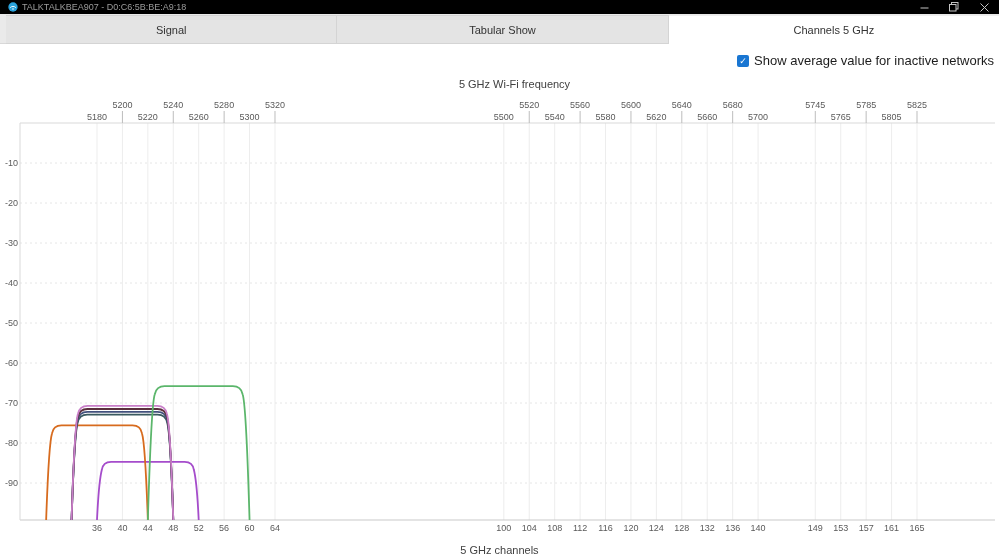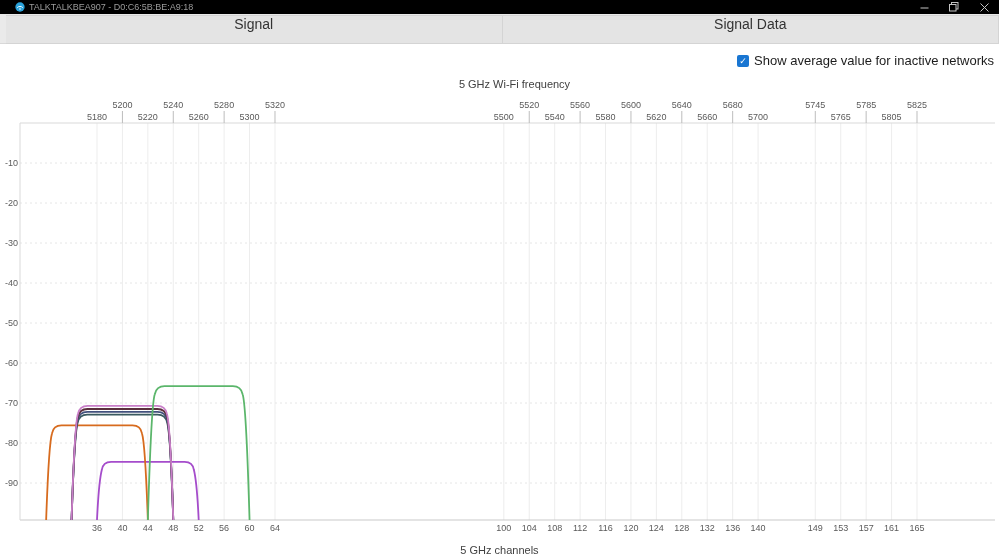--- a/index.html
+++ b/index.html
@@ -1,29 +1,29 @@
 <!DOCTYPE html>
 <html><head>
 <meta charset="utf-8">
 <style>
   * { margin:0; padding:0; box-sizing:border-box; }
   html,body { width:999px; height:554px; overflow:hidden; }
   body { font-family:"Liberation Sans",sans-serif; background:#ffffff; position:relative; }
 
   
-  .titlebar { height:14px; background:#000000; display:flex; align-items:center; padding-left:15px; }
+  .titlebar { height:14px; background:#000000; display:flex; align-items:center; padding-left:8px; }
   .app-icon { width:10px; height:10px; margin-right:4px; flex:0 0 auto; }
   .titlebar-title { flex:1; color:#9b9b9b; font-size:9px; line-height:14px; white-space:nowrap; }
   .win-controls { display:flex; height:14px; }
   .win-btn { width:30px; height:14px; display:flex; align-items:center; justify-content:center; cursor:default; }
 
   
   .tabbar { height:30px; background:#f4f4f4; display:flex; border-top:1px solid #e9e9e9; }
   .tab-spacer { width:6px; background:#eaeaea; border-bottom:1px solid #d8d8d8; }
-  .tab { flex:1; display:flex; align-items:flex-start; justify-content:center; font-size:14px; color:#333;
+  .tab { flex:1; display:flex; align-items:center; justify-content:center; font-size:11px; color:#333;
          background:#e4e4e4; border:1px solid #d4d4d4; border-left:none; cursor:default; }
   .tab.active { background:#ffffff; border-bottom:1px solid #ffffff; border-top:1px solid #eeeeee; border-right:none; }
 
   
   .options-row { position:absolute; top:53px; right:5px; display:flex; align-items:center; }
   .checkbox { width:12px; height:12px; border-radius:2px; margin-right:5px;
               display:flex; align-items:center; justify-content:center; cursor:default; }
   .checkbox .tick { color:#fff; font-size:9px; line-height:12px; }
   .checkbox-label { font-size:13px; color:#1c1c1c; }
 
@@ -64,21 +64,24 @@
     </div>
   </div>
 </div>
 
 <div class="tabbar">
   <div class="tab-spacer"></div>
   <div class="tab">
     <span>Signal</span>
   </div>
   <div class="tab">
-    <span>Signal Data</span>
+    <span>Tabular Show</span>
+  </div>
+  <div class="tab active">
+    <span>Channels 5 GHz</span>
   </div>
 </div>
 
 <div class="options-row">
   <div class="checkbox" id="avg-checkbox" style="background: rgb(25, 118, 210);">
     <span class="tick">✓</span>
   </div>
   <span class="checkbox-label">Show average value for inactive networks</span>
 </div>
 

